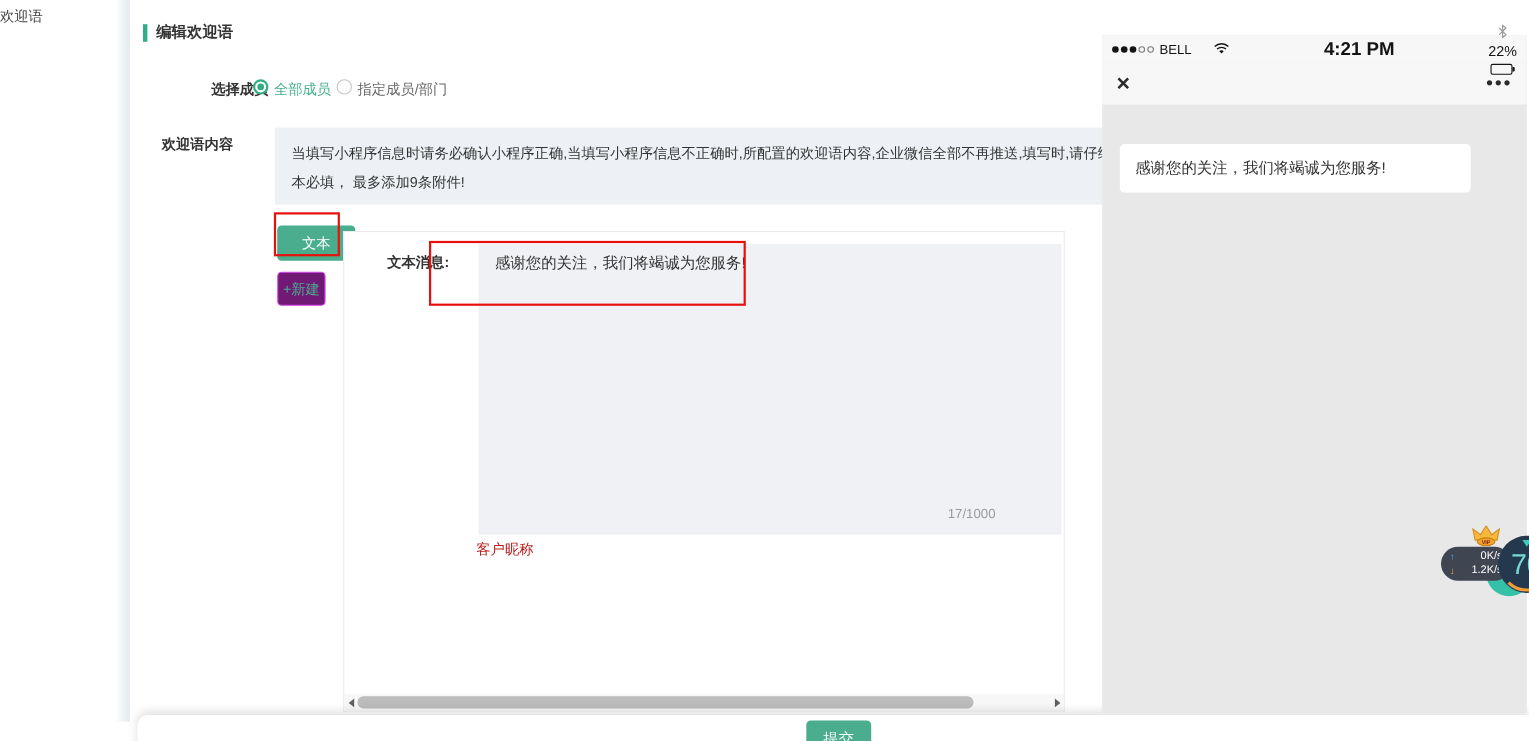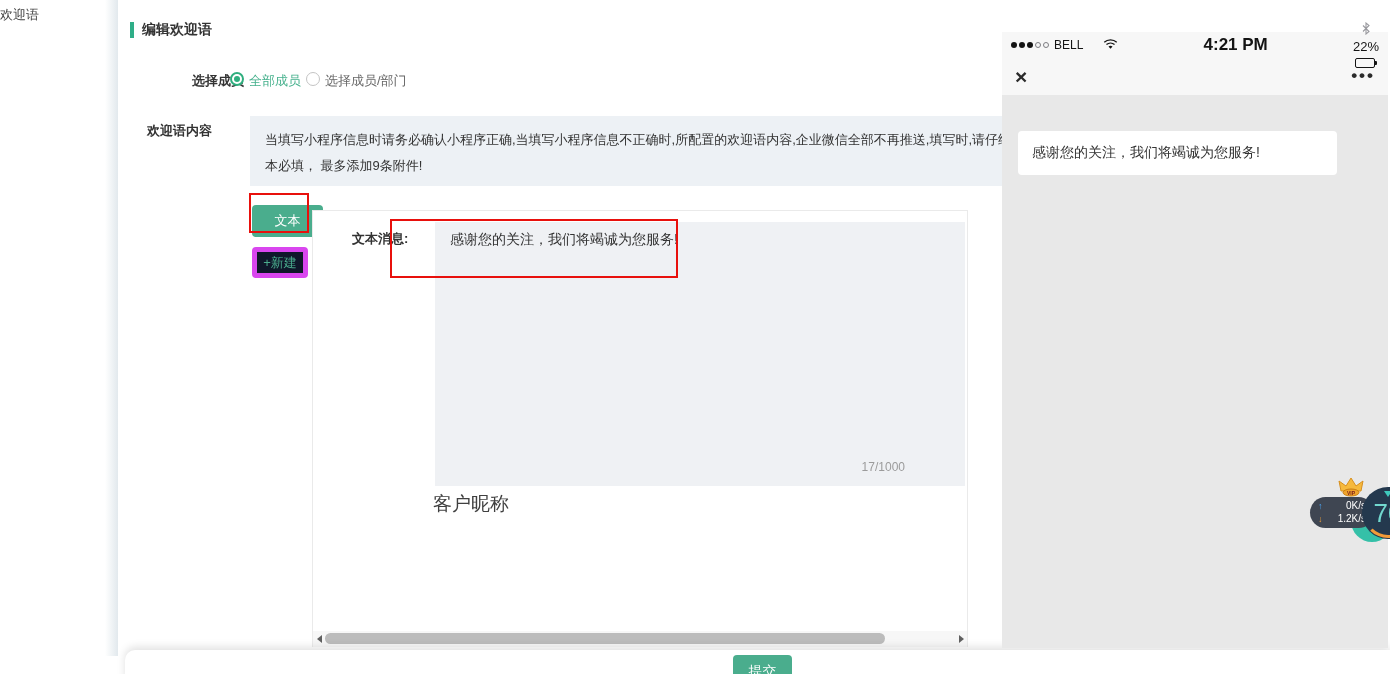--- a/index.html
+++ b/index.html
@@ -28,34 +28,34 @@
   .opt2{left:325px;top:72px;font-size:13px;color:#666;}
 
   
   .content-label{left:147px;top:122px;font-size:13px;font-weight:bold;}
   .notice{left:250px;top:116px;width:819px;height:70px;box-sizing:border-box;
     background:#edf1f5;padding:11px 15px;font-size:13px;color:#333;line-height:26px;}
 
   
   .text-tab{left:252px;top:205px;width:71px;height:32px;background:#4aad8d;color:#fff;
     font-size:13px;border-radius:4px;display:flex;align-items:center;justify-content:center;cursor:pointer;}
-  .new-btn{left:252px;top:247px;width:56px;height:31px;box-sizing:border-box;background:#0f172a;
-    border:5px solid #d946ef;color:#4aad8d;font-size:13px;border-radius:4px;
+  .new-btn{left:252px;top:247px;width:44px;height:31px;box-sizing:border-box;background:#701a75;
+    border:1px solid #d946ef;color:#4aad8d;font-size:13px;border-radius:4px;
     display:flex;align-items:center;justify-content:center;cursor:pointer;}
 
   
   .inner-panel{left:312px;top:210px;width:656px;height:437px;box-sizing:border-box;
     background:#fff;border:1px solid #eaeaea;}
   .msg-label{left:352px;top:230px;font-size:13px;font-weight:bold;}
   .textarea-wrap{left:435px;top:222px;width:530px;height:264px;background:#eff1f4;}
   .textarea-wrap textarea{position:absolute;left:0;top:0;width:100%;height:210px;box-sizing:border-box;
     background:transparent;border:none;outline:none;resize:none;padding:9px 15px;
     font-family:inherit;font-size:14px;color:#333;}
   .counter{position:absolute;right:60px;bottom:12px;font-size:12px;color:#9b9b9b;}
-  .nickname{left:433px;top:491px;font-size:19px;color:#404040;cursor:pointer;}
+  .nickname{left:433px;top:491px;font-size:13px;color:#b91c1c;cursor:pointer;}
 
   
   .anno{border:2px solid #e8100c;background:transparent;pointer-events:none;z-index:30;}
   .anno1{left:249px;top:193px;width:56px;height:36px;}
   .anno2{left:390px;top:219px;width:284px;height:55px;}
 
   
   .hscroll{left:313px;top:631px;width:654px;height:16px;background:#f7f7f7;}
   .hs-arrow{position:absolute;top:0;width:12px;height:16px;display:flex;align-items:center;justify-content:center;cursor:pointer;}
   .hs-arrow.left{left:0;}
@@ -118,21 +118,21 @@
 
   <div class="abs section-header">
     <span class="bar"></span>
     <span class="title">编辑欢迎语</span>
   </div>
 
   <div class="abs member-label">选择成员</div>
   <span class="abs radio sel"></span>
   <span class="abs opt1">全部成员</span>
   <span class="abs radio unsel"></span>
-  <span class="abs opt2">选择成员/部门</span>
+  <span class="abs opt2">指定成员/部门</span>
 
   <div class="abs content-label">欢迎语内容</div>
   <div class="abs notice">当填写小程序信息时请务必确认小程序正确,当填写小程序信息不正确时,所配置的欢迎语内容,企业微信全部不再推送,填写时,请仔细！！ 文本必填， 最多添加9条附件!</div>
 
   <div class="abs text-tab">文本</div>
   <div class="abs new-btn">+新建</div>
 
   <div class="abs inner-panel"></div>
   <div class="abs msg-label">文本消息:</div>
 

